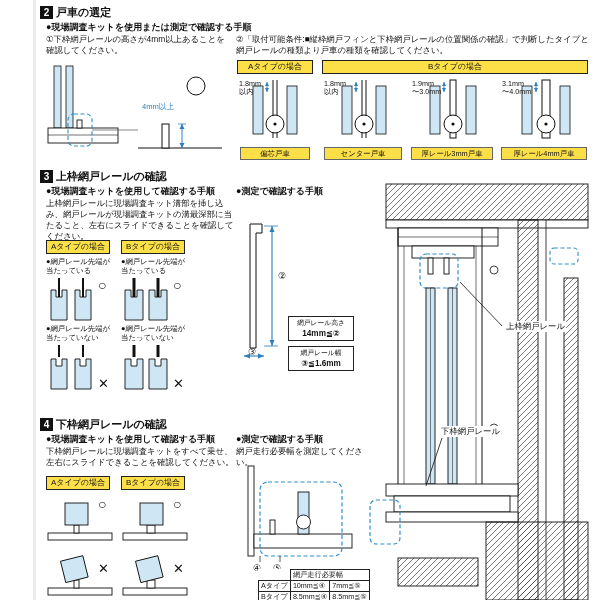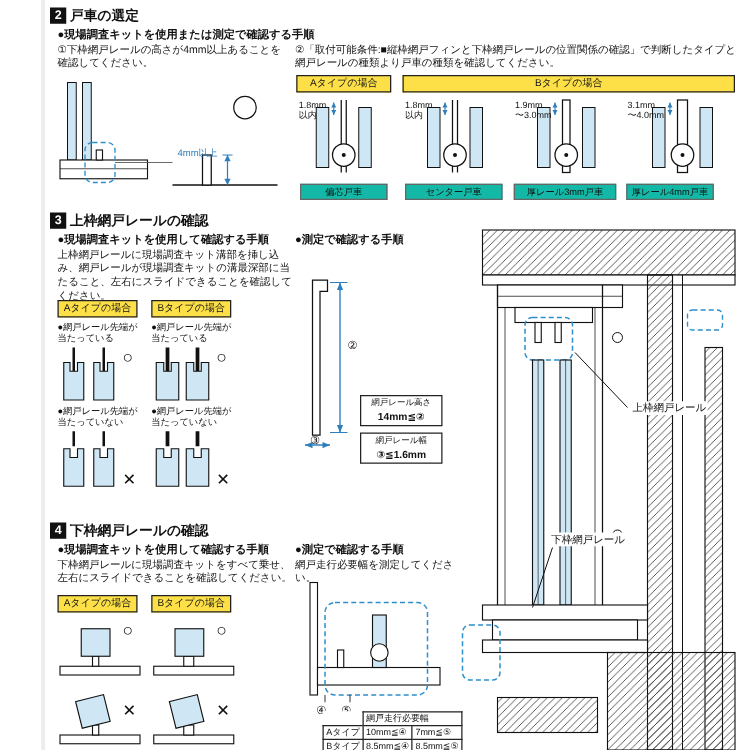--- a/index.html
+++ b/index.html
@@ -5,21 +5,21 @@
   * { margin:0; padding:0; box-sizing:border-box; }
   html,body { background:#fff; }
   body { font-family:"Liberation Sans","DejaVu Sans",sans-serif; color:#111; }
   .page { position:relative; width:600px; height:600px; background:#fff; overflow:hidden; }
   .abs { position:absolute; }
   .sec-head { display:flex; align-items:center; gap:3px; font-size:11px; font-weight:700; }
   .sec-num { width:13px; height:13px; background:#111; color:#fff; font-size:10px; line-height:13px; text-align:center; font-weight:700; flex:0 0 auto; }
   .bh { font-weight:700; font-size:9px; }
   .bt { font-size:8.4px; line-height:1.3; white-space:pre-line; }
   .typebox { border:1px solid #222; font-size:8px; text-align:center; height:14px; line-height:12px; background:#fde047; }
-  .rlabel { border:1px solid #666; background:#14b8a6; font-size:7.4px; text-align:center; height:13px; line-height:11px; }
+  .rlabel { border:1px solid #666; background:#fde047; font-size:7.4px; text-align:center; height:13px; line-height:11px; }
   .dim { font-size:7.2px; line-height:1.15; white-space:pre-line; }
   .small { font-size:7.4px; line-height:1.25; white-space:pre-line; }
   .mark-ok { font-size:14px; line-height:1; }
   .mark-ng { font-size:13px; line-height:1; }
   .cnum { font-size:9px; line-height:1; }
   .blue-t { color:#2e7fbc; font-size:7.6px; }
   .infobox { border:1px solid #222; text-align:center; background:#fff;margin-top:33px; }
   .infobox .l1 { font-size:6.8px; line-height:11px; display:block; }
   .infobox .l2 { font-size:8.2px; font-weight:700; line-height:12px; display:block; }
   .rail-lbl { font-size:8.4px; background:#fff; padding:0 1px; }
@@ -57,21 +57,21 @@
       <line x1="46" y1="66" x2="92" y2="66" stroke="#555" stroke-width="0.7"></line>
 
       <line x1="92" y1="84" x2="176" y2="84" stroke="#111" stroke-width="1.1"></line>
       <rect x="116" y="60" width="7" height="24" fill="#fff" stroke="#111" stroke-width="1"></rect>
       <line x1="132" y1="60" x2="140" y2="60" stroke="#2e7fbc" stroke-width="0.8"></line>
       <line x1="136" y1="60" x2="136" y2="84" stroke="#2e7fbc" stroke-width="1"></line>
       <polygon points="136,60 133.5,65 138.5,65" fill="#2e7fbc"></polygon>
       <polygon points="136,84 133.5,79 138.5,79" fill="#2e7fbc"></polygon>
       <circle cx="150" cy="22" r="9" fill="none" stroke="#111" stroke-width="1"></circle>
     </svg>
-    <span class="abs blue-t" style="left:96px;top:38px;margin-top:16px;">4mm以上</span>
+    <span class="abs blue-t" style="left:96px;top:38px;">4mm以上</span>
   </div>
 
   <div class="abs typebox" style="left:237px;top:60px;width:76px;">Aタイプの場合</div>
   <div class="abs typebox" style="left:322px;top:60px;width:266px;">Bタイプの場合</div>
 
   <div class="abs" style="left:237px;top:78px;width:76px;height:66px;">
     <svg width="76" height="66" viewBox="0 0 76 66">
       <rect x="16" y="8" width="10" height="48" fill="#cfe6f4" stroke="#111" stroke-width="0.8"></rect>
       <rect x="50" y="8" width="10" height="48" fill="#cfe6f4" stroke="#111" stroke-width="0.8"></rect>
       <line x1="36" y1="2" x2="36" y2="60" stroke="#111" stroke-width="1"></line>
@@ -128,21 +128,21 @@
       <circle cx="46" cy="46" r="9" fill="#fff" stroke="#111" stroke-width="1"></circle>
       <circle cx="46" cy="46" r="1.6" fill="#111"></circle>
     </svg>
     <span class="abs dim" style="left:2px;top:2px;">3.1mm
 〜4.0mm</span>
   </div>
 
   <div class="abs rlabel" style="left:240px;top:147px;width:70px;">偏芯戸車</div>
   <div class="abs rlabel" style="left:324px;top:147px;width:78px;">センター戸車</div>
   <div class="abs rlabel" style="left:411px;top:147px;width:82px;">厚レール3mm戸車</div>
-  <div class="abs rlabel" style="left:501px;top:147px;width:70px;">厚レール4mm戸車</div>
+  <div class="abs rlabel" style="left:501px;top:147px;width:86px;">厚レール4mm戸車</div>
 
   <div class="abs sec-head" style="left:40px;top:169px;">
     <span class="sec-num">3</span>
     <span>上枠網戸レールの確認</span>
   </div>
   <div class="abs bh" style="left:46px;top:185px;">●現場調査キットを使用して確認する手順</div>
   <div class="abs bt" style="left:46px;top:198px;width:188px;white-space:normal;">上枠網戸レールに現場調査キット溝部を挿し込み、網戸レールが現場調査キットの溝最深部に当たること、左右にスライドできることを確認してください。</div>
 
   <div class="abs typebox" style="left:46px;top:240px;width:64px;">Aタイプの場合</div>
   <div class="abs typebox" style="left:121px;top:240px;width:64px;">Bタイプの場合</div>

